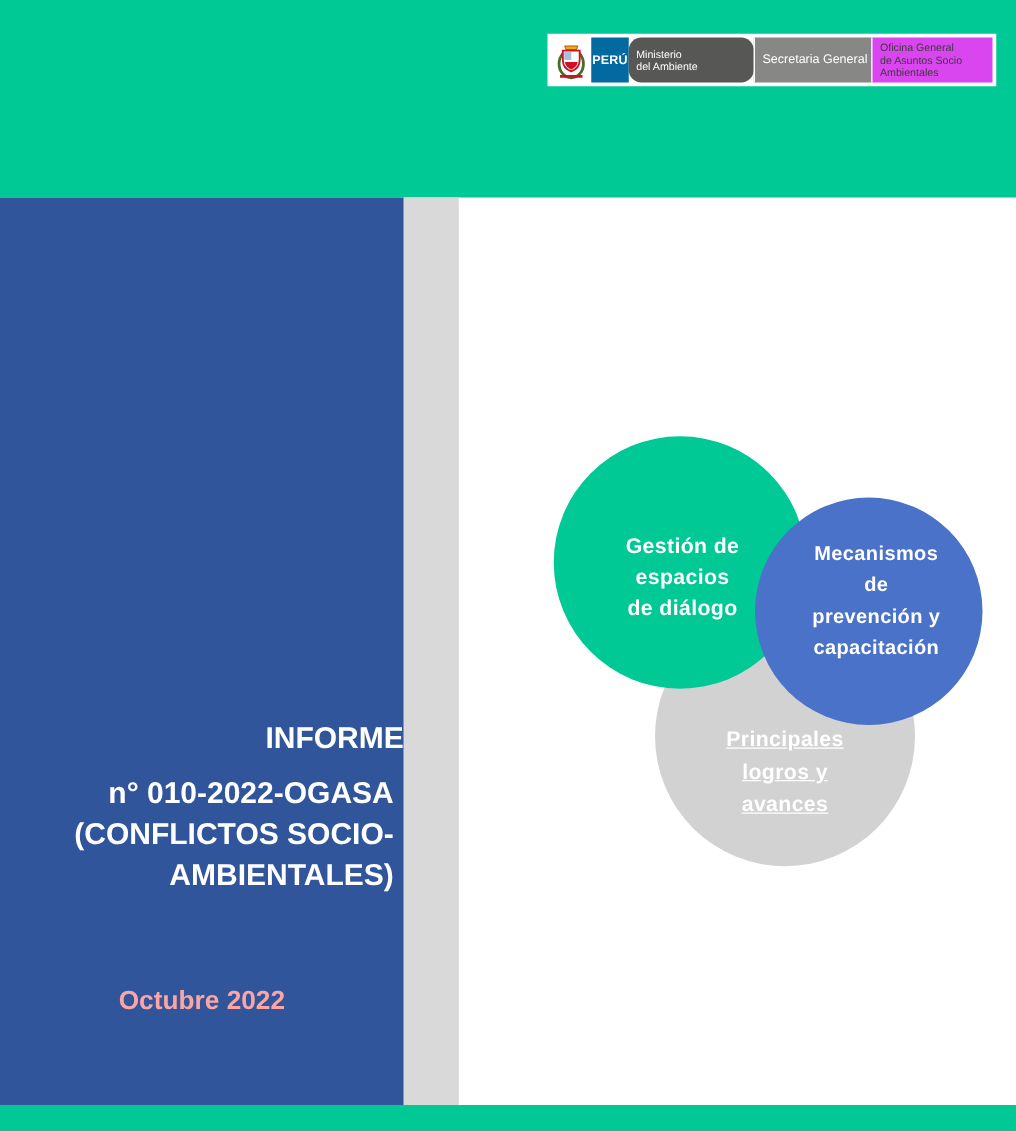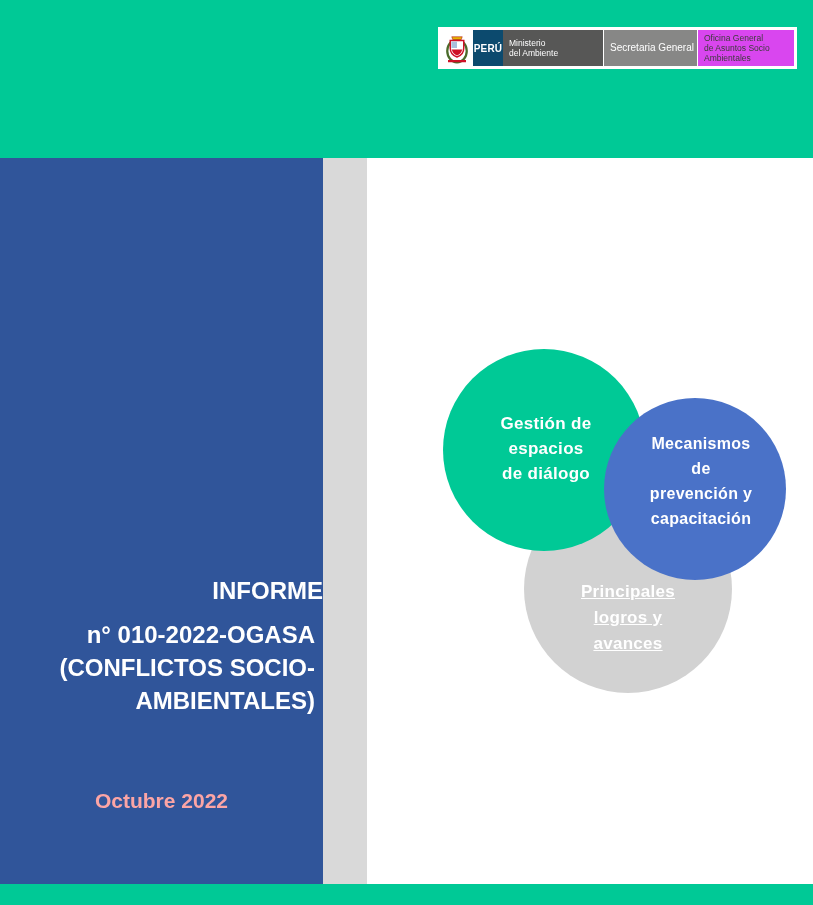--- a/index.html
+++ b/index.html
@@ -28,30 +28,31 @@
     box-sizing: border-box;
     padding: 3px;
     display: flex;
   }
   .logo-seg { height: 100%; box-sizing: border-box; }
   .seg-arms {
     width: 32px; background: #ffffff;
     display: flex; align-items: center; justify-content: center;
   }
   .seg-peru {
-    width: 30px; background: #0c4a6e;
+    width: 30px; background: #0369a1;
     color: #ffffff; font-size: 10px; font-weight: bold;
     display: flex; align-items: center; justify-content: center;
     letter-spacing: 0.2px;
   }
   .seg-ministry {
     width: 100px; background: #575756;
     color: #ffffff; font-size: 8.5px; line-height: 10px;
     display: flex; align-items: center;
     padding-left: 6px;
+    border-radius: 10px;
   }
   .seg-secretariat {
     width: 94px; background: #878786;
     color: #ffffff; font-size: 10px; line-height: 10px;
     display: flex; align-items: center;
     padding-left: 6px;
     border-left: 1px solid #ffffff;
   }
   .seg-office {
     width: 97px; background: #d946ef;
@@ -109,21 +110,21 @@
   .circle-blue {
     left: 604px; top: 398px; width: 182px; height: 182px;
     background: #4A72C8; z-index: 3;
   }
   .circle-label {
     position: absolute; z-index: 4;
     color: #ffffff; font-weight: bold; text-align: center;
     letter-spacing: 0.3px;
   }
   .label-green {
-    left: 446px; top: 411px; width: 200px;
+    left: 446px; top: 424px; width: 200px;
     font-size: 17px; line-height: 25px;
   }
   .label-blue {
     left: 601px; top: 431px; width: 200px;
     font-size: 16px; line-height: 25px;
   }
   .label-gray {
     left: 528px; top: 579px; width: 200px;
     font-size: 17px; line-height: 26px; text-decoration: underline;
   }

